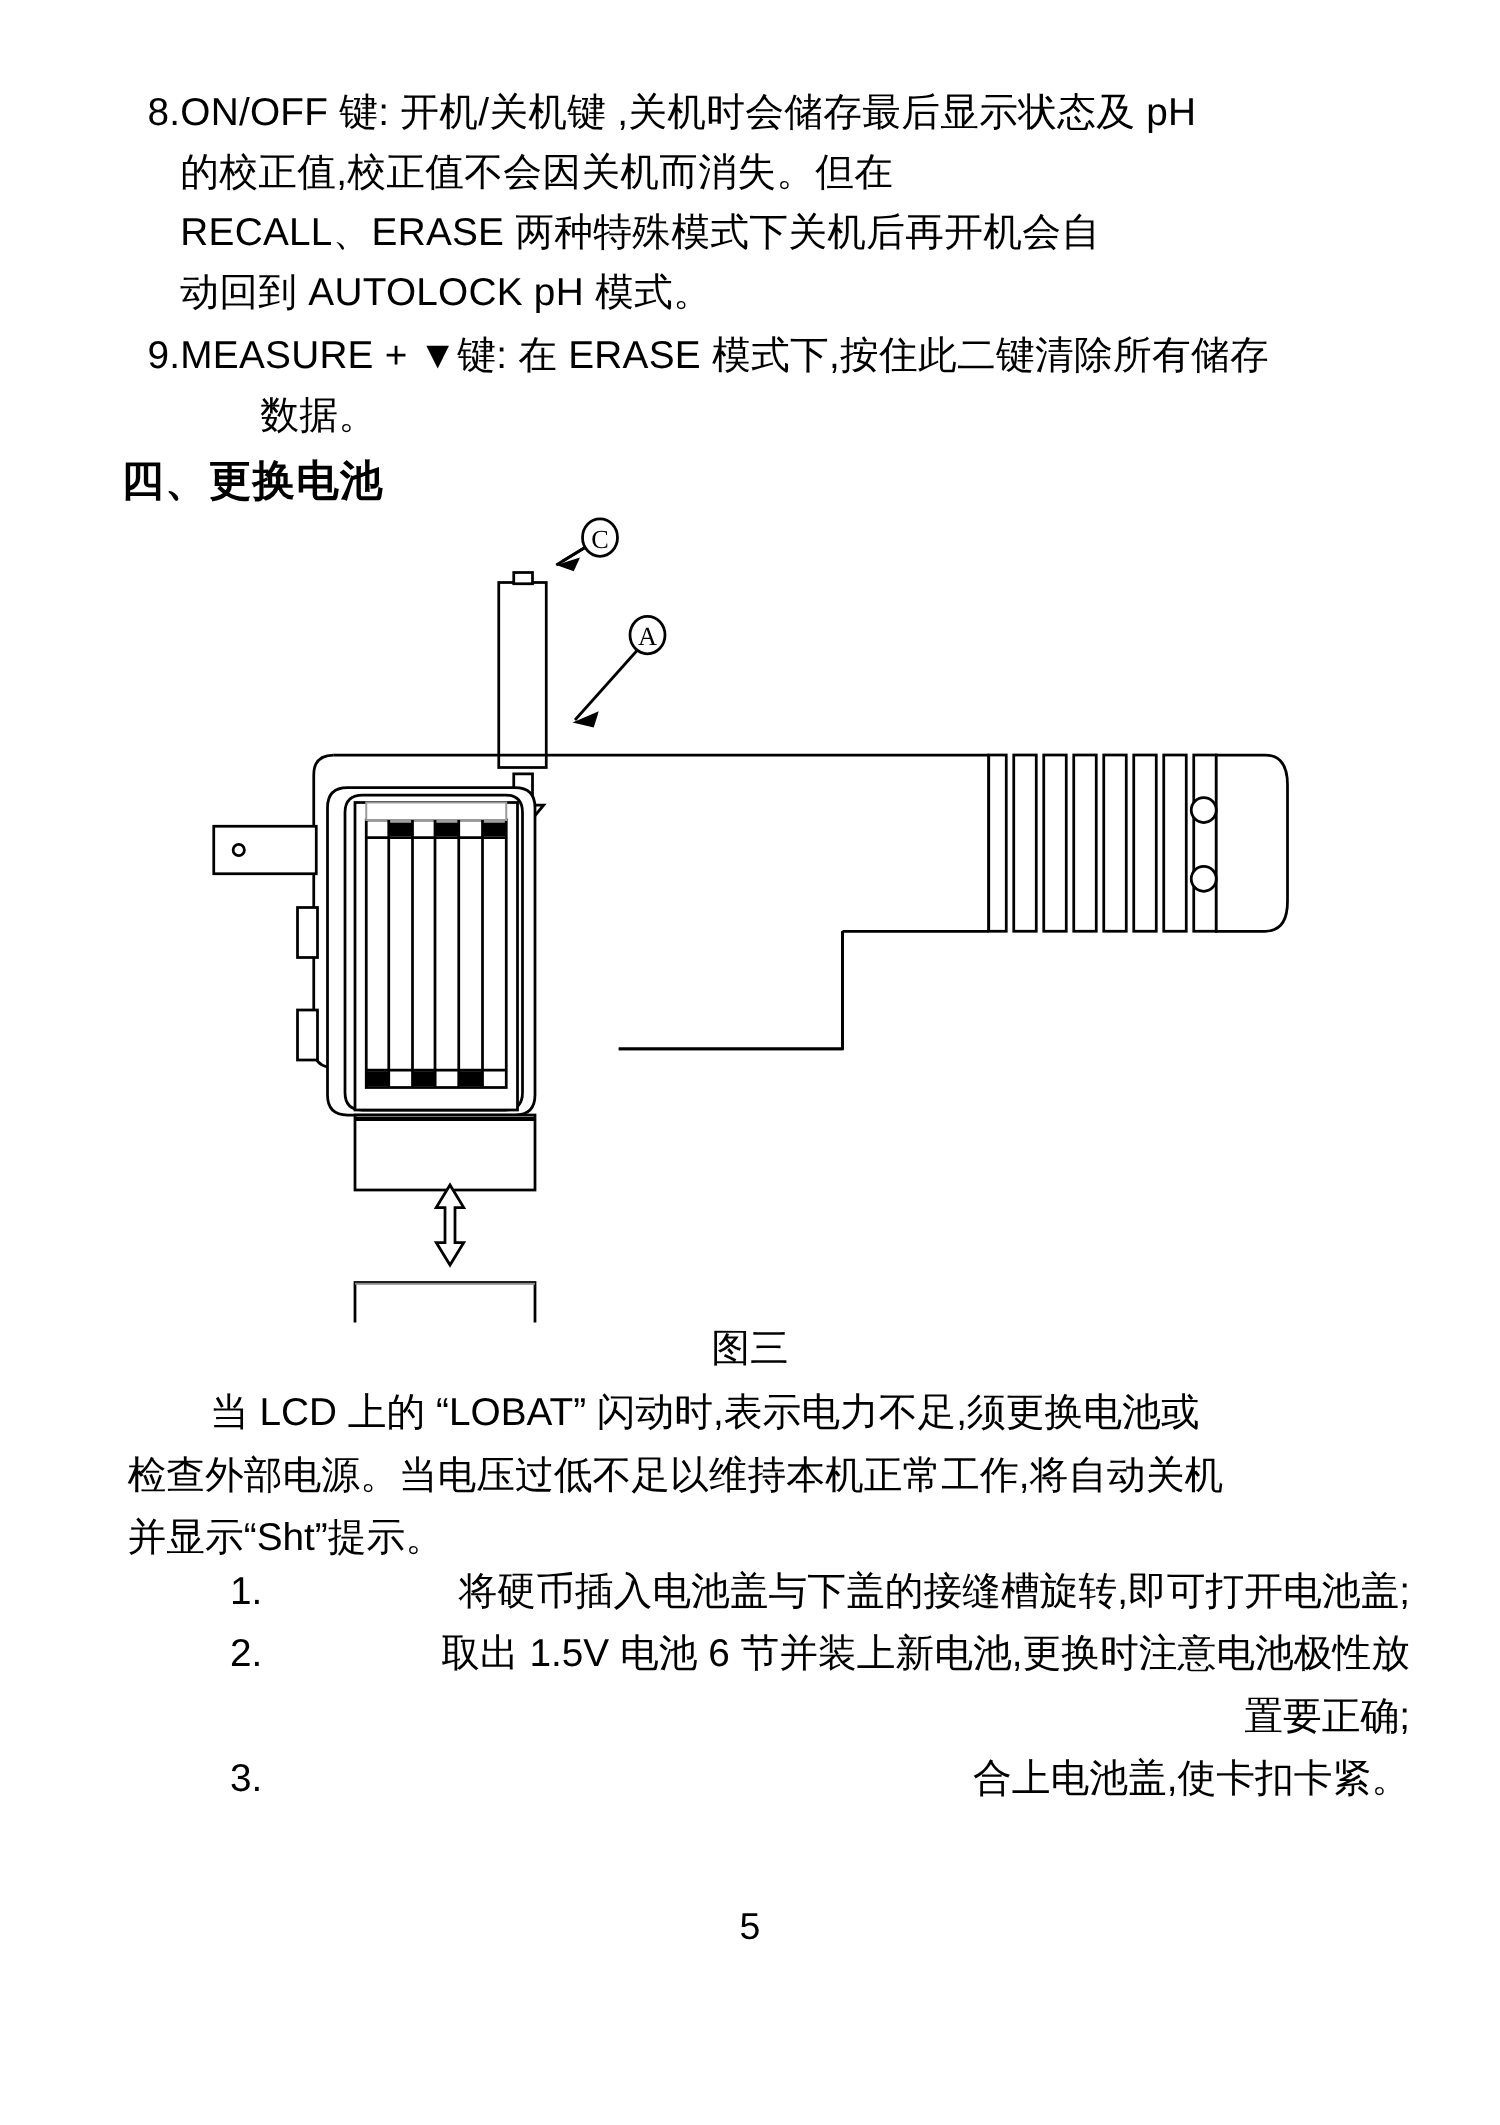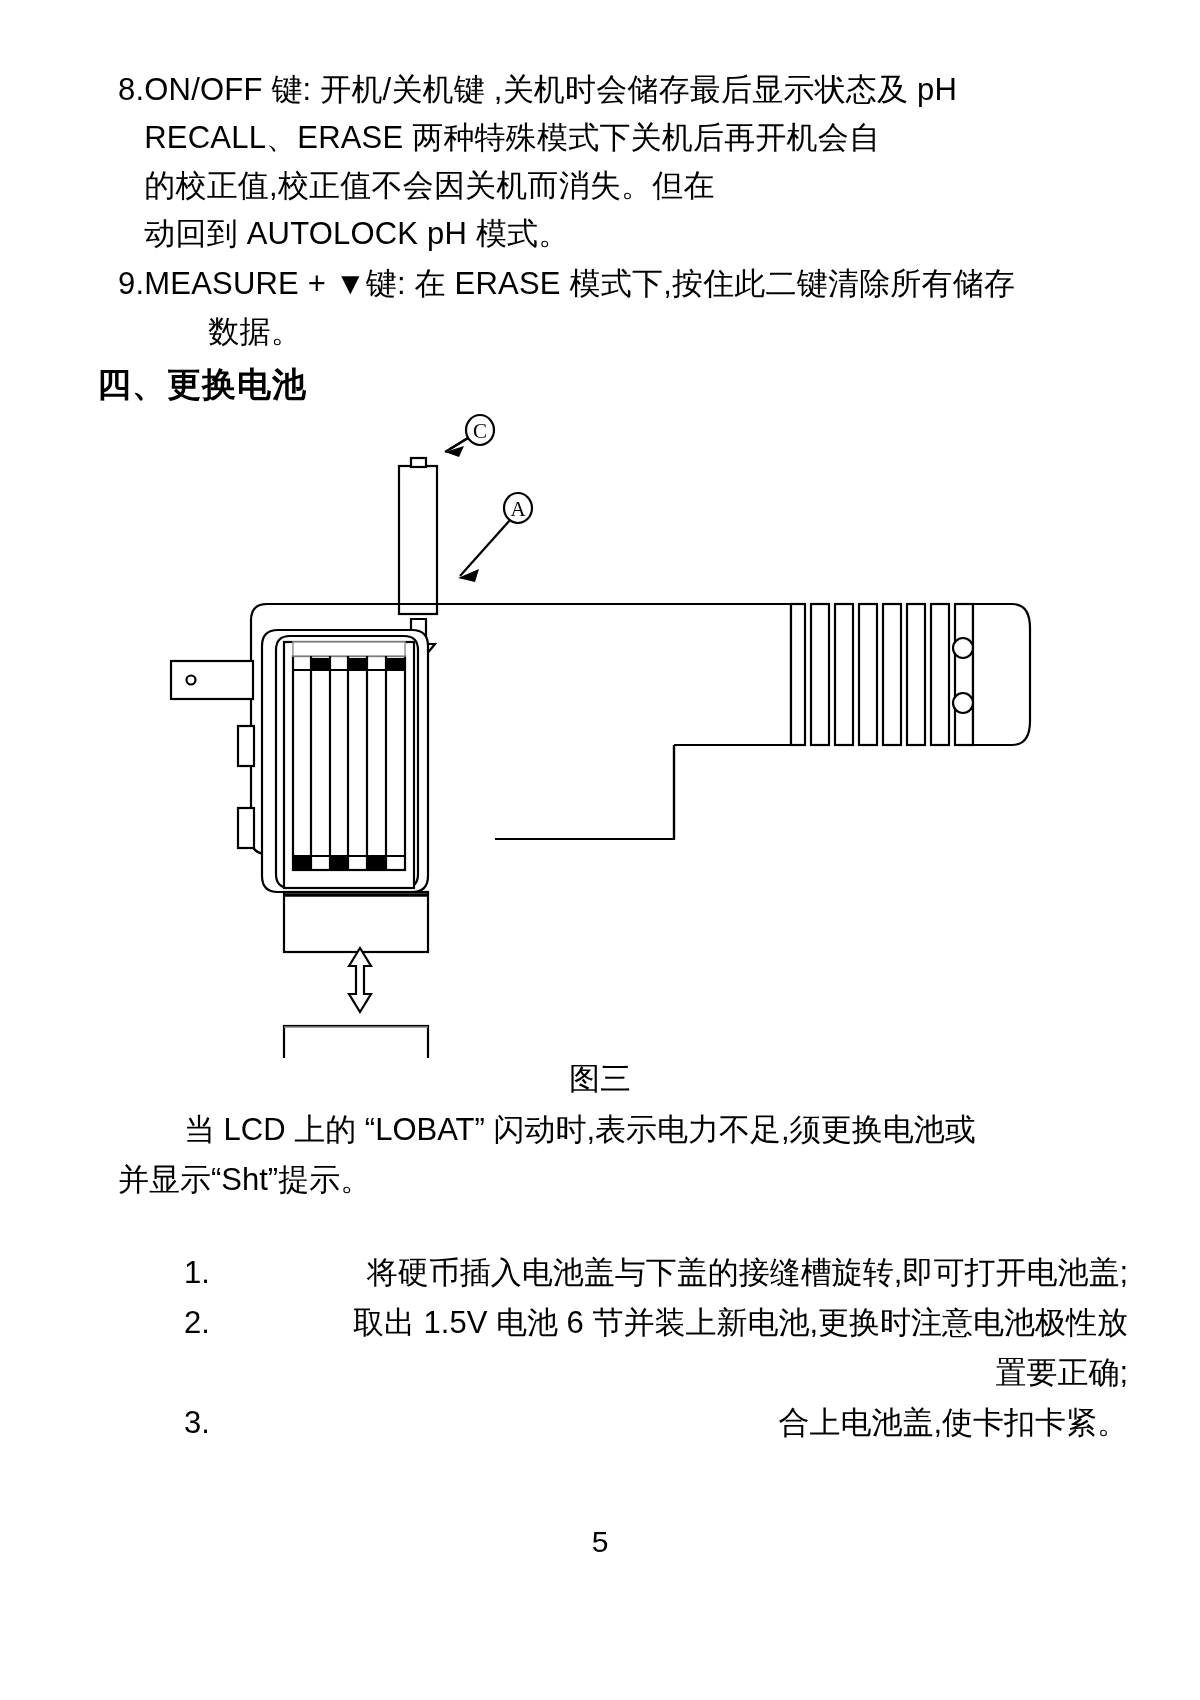--- a/index.html
+++ b/index.html
@@ -81,21 +81,21 @@
     left: 0;
     top: 1058px;
     width: 1200px;
     text-align: center;
     font-size: 31px;
   }
 
   
   .body-block {
     position: absolute;
-    left: 118px;
+    left: 102px;
     top: 1105px;
     width: 1010px;
     font-size: 31px;
     line-height: 50px;
   }
   .body-block .ln {
     display: block;
     white-space: nowrap;
   }
   .ln.indent-2 { text-indent: 66px; }
@@ -131,22 +131,22 @@
 <body>
 
 <div class="page">
 
   <div class="list-block">
 
     <div class="list-item item8">
       <span class="li-num latin">8.</span>
       <span class="li-body">
         <span class="ln">ON/OFF 键: 开机/关机键 ,关机时会储存最后显示状态及 pH</span>
+        <span class="ln">的校正值,校正值不会因关机而消失。但在</span>
         <span class="ln">RECALL、ERASE 两种特殊模式下关机后再开机会自</span>
-        <span class="ln">的校正值,校正值不会因关机而消失。但在</span>
         <span class="ln">动回到 AUTOLOCK pH 模式。</span>
       </span>
     </div>
 
     <div class="list-item item9">
       <span class="li-num latin">9.</span>
       <span class="li-body">
         <span class="ln">MEASURE + ▼键: 在 ERASE 模式下,按住此二键清除所有储存</span>
         <span class="ln indent-sub">数据。</span>
       </span>
@@ -279,20 +279,21 @@
         <text x="368" y="108">A</text>
         <text x="537" y="700">B</text>
       </g>
     </svg>
   </div>
 
   <div class="fig-caption">图三</div>
 
   <div class="body-block">
     <span class="ln indent-2">当 LCD 上的 “LOBAT” 闪动时,表示电力不足,须更换电池或</span>
+    <span class="ln">检查外部电源。当电压过低不足以维持本机正常工作,将自动关机</span>
     <span class="ln">并显示“Sht”提示。</span>
   </div>
 
   <div class="steps">
 
     <div class="step steps-indent">
       <span class="s-num latin">1.</span>
       <span class="s-body">
         <span class="ln">将硬币插入电池盖与下盖的接缝槽旋转,即可打开电池盖;</span>
       </span>

